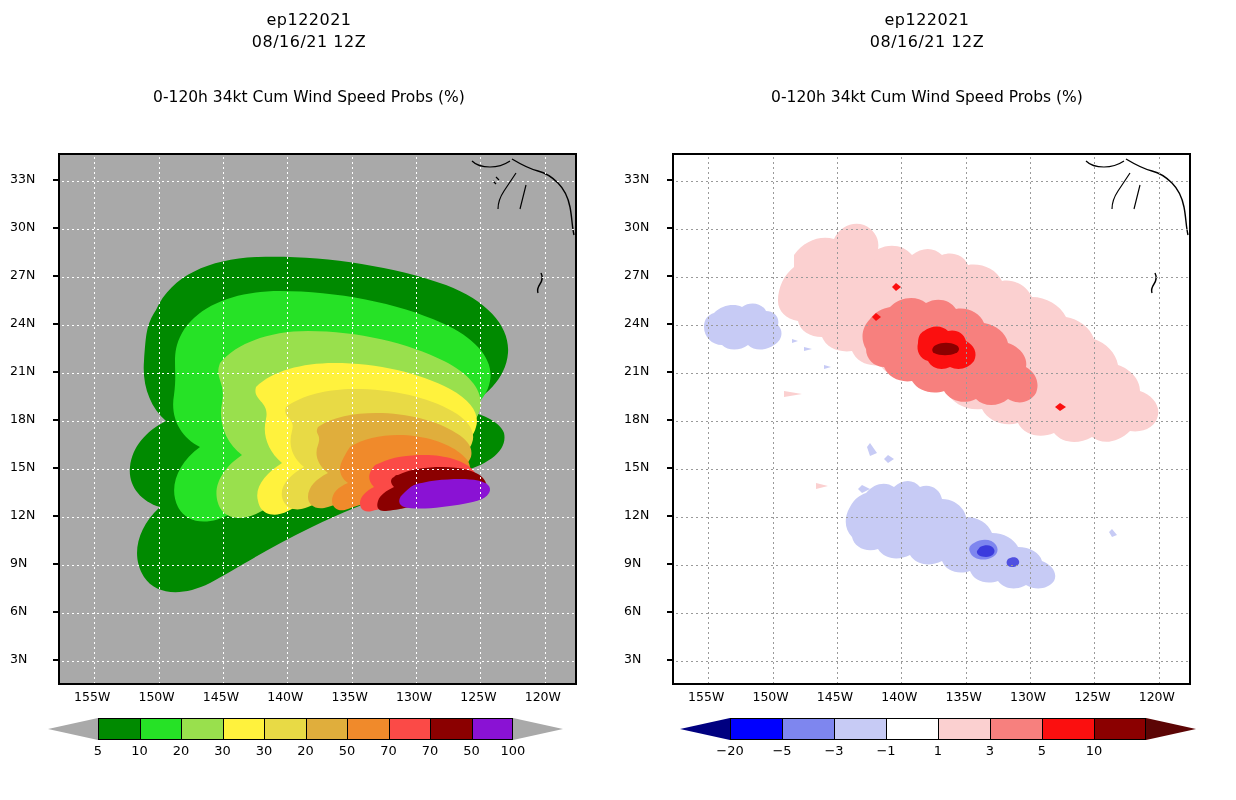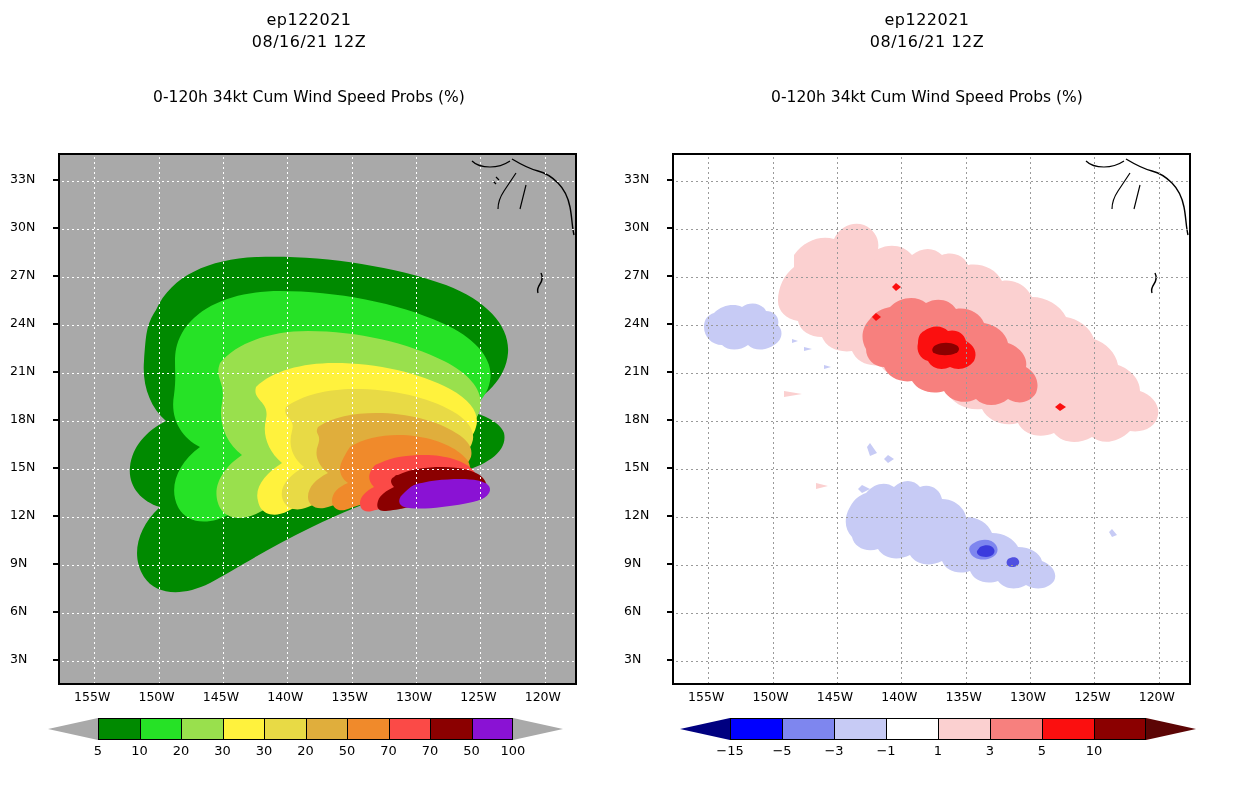--- a/index.html
+++ b/index.html
@@ -290,21 +290,21 @@
       <div class="seg" style="width: 52px; background: rgb(251, 208, 208);"></div>
       <div class="seg" style="width: 52px; background: rgb(247, 128, 126);"></div>
       <div class="seg" style="width: 52px; background: rgb(251, 15, 15);"></div>
       <div class="seg" style="width: 52px; background: rgb(139, 0, 0);"></div>
     </div>
   <div id="cbarR-extend">
       <div class="tri" style="left: 62px; top: 718px; border-top: 11px solid transparent; border-bottom: 11px solid transparent; border-right: 50px solid rgb(0, 0, 128);"></div>
       <div class="tri" style="left: 528px; top: 718px; border-top: 11px solid transparent; border-bottom: 11px solid transparent; border-left: 50px solid rgb(92, 5, 5);"></div>
     </div>
   <div id="cbarR-labels">
-      <div class="cblabel" style="left: 87px; top: 743px; width: 50px;">−15</div>
+      <div class="cblabel" style="left: 87px; top: 743px; width: 50px;">−20</div>
       <div class="cblabel" style="left: 139px; top: 743px; width: 50px;">−5</div>
       <div class="cblabel" style="left: 191px; top: 743px; width: 50px;">−3</div>
       <div class="cblabel" style="left: 243px; top: 743px; width: 50px;">−1</div>
       <div class="cblabel" style="left: 295px; top: 743px; width: 50px;">1</div>
       <div class="cblabel" style="left: 347px; top: 743px; width: 50px;">3</div>
       <div class="cblabel" style="left: 399px; top: 743px; width: 50px;">5</div>
       <div class="cblabel" style="left: 451px; top: 743px; width: 50px;">10</div>
     </div>
 <div class="tick" style="left: 49px; top: 179px; width: 5px; height: 1.5px;"></div>
     <div class="ylab" style="left: 6px; top: 171px; width: 40px;">33N</div>

